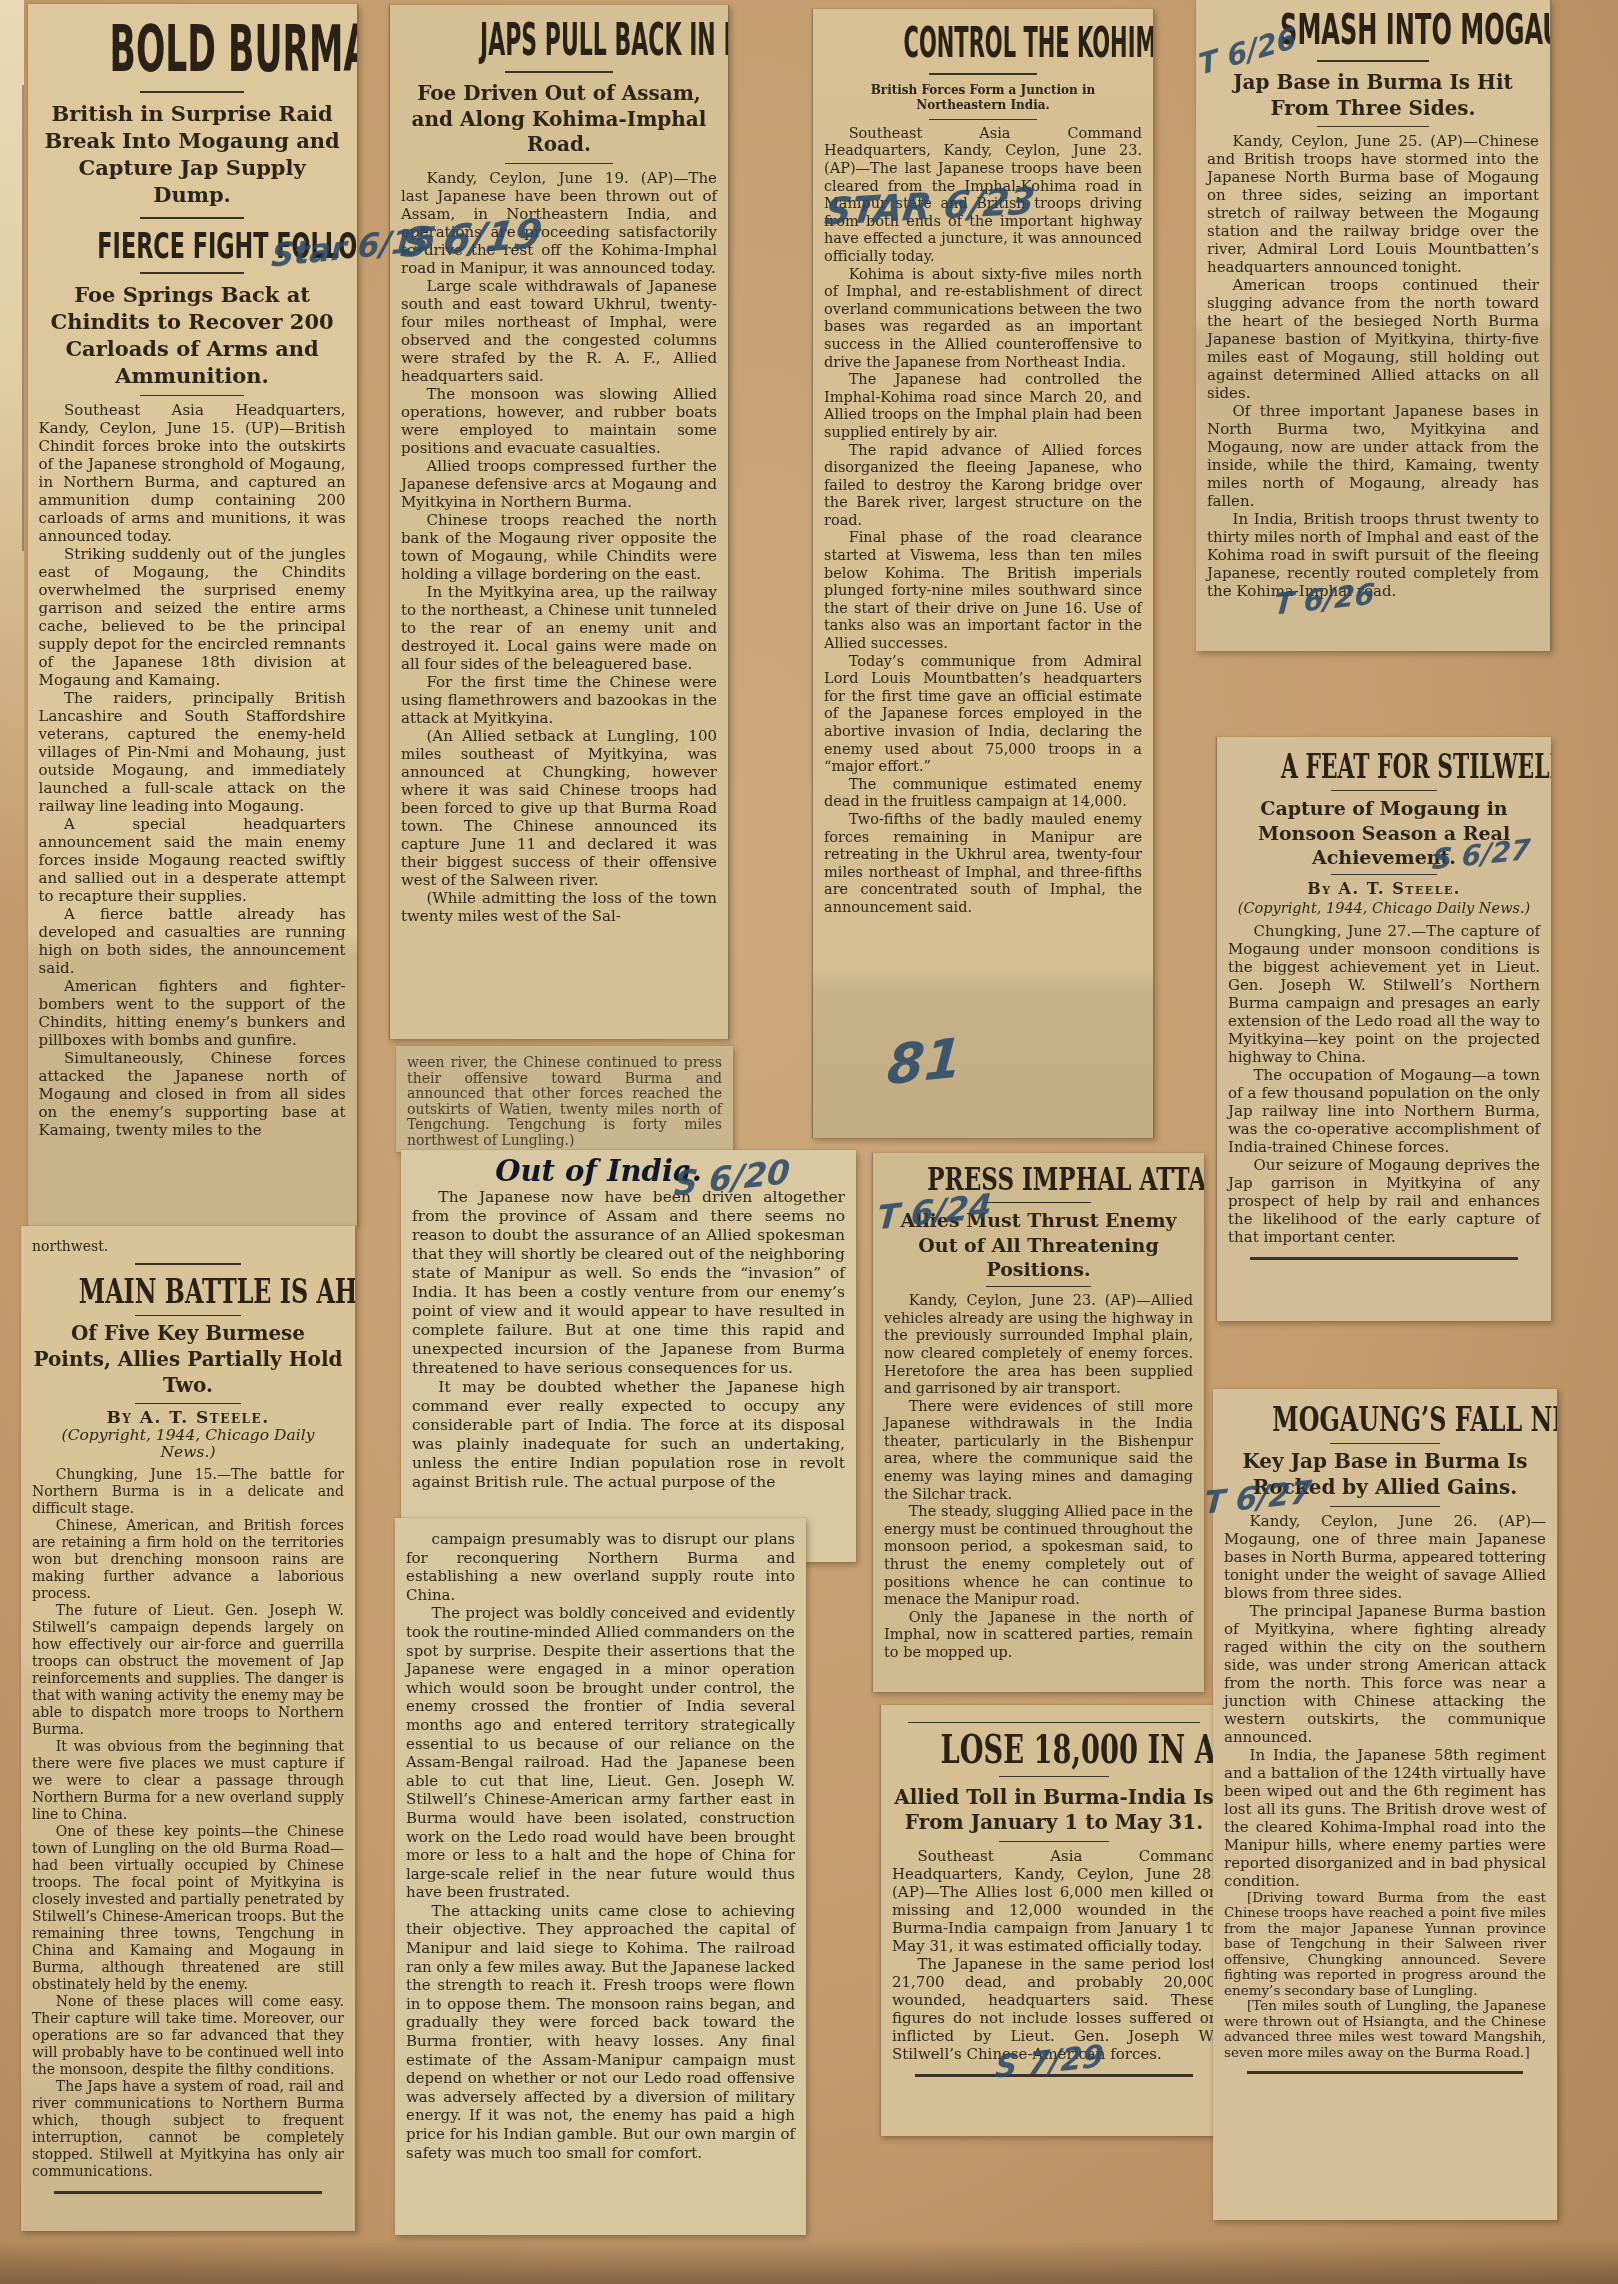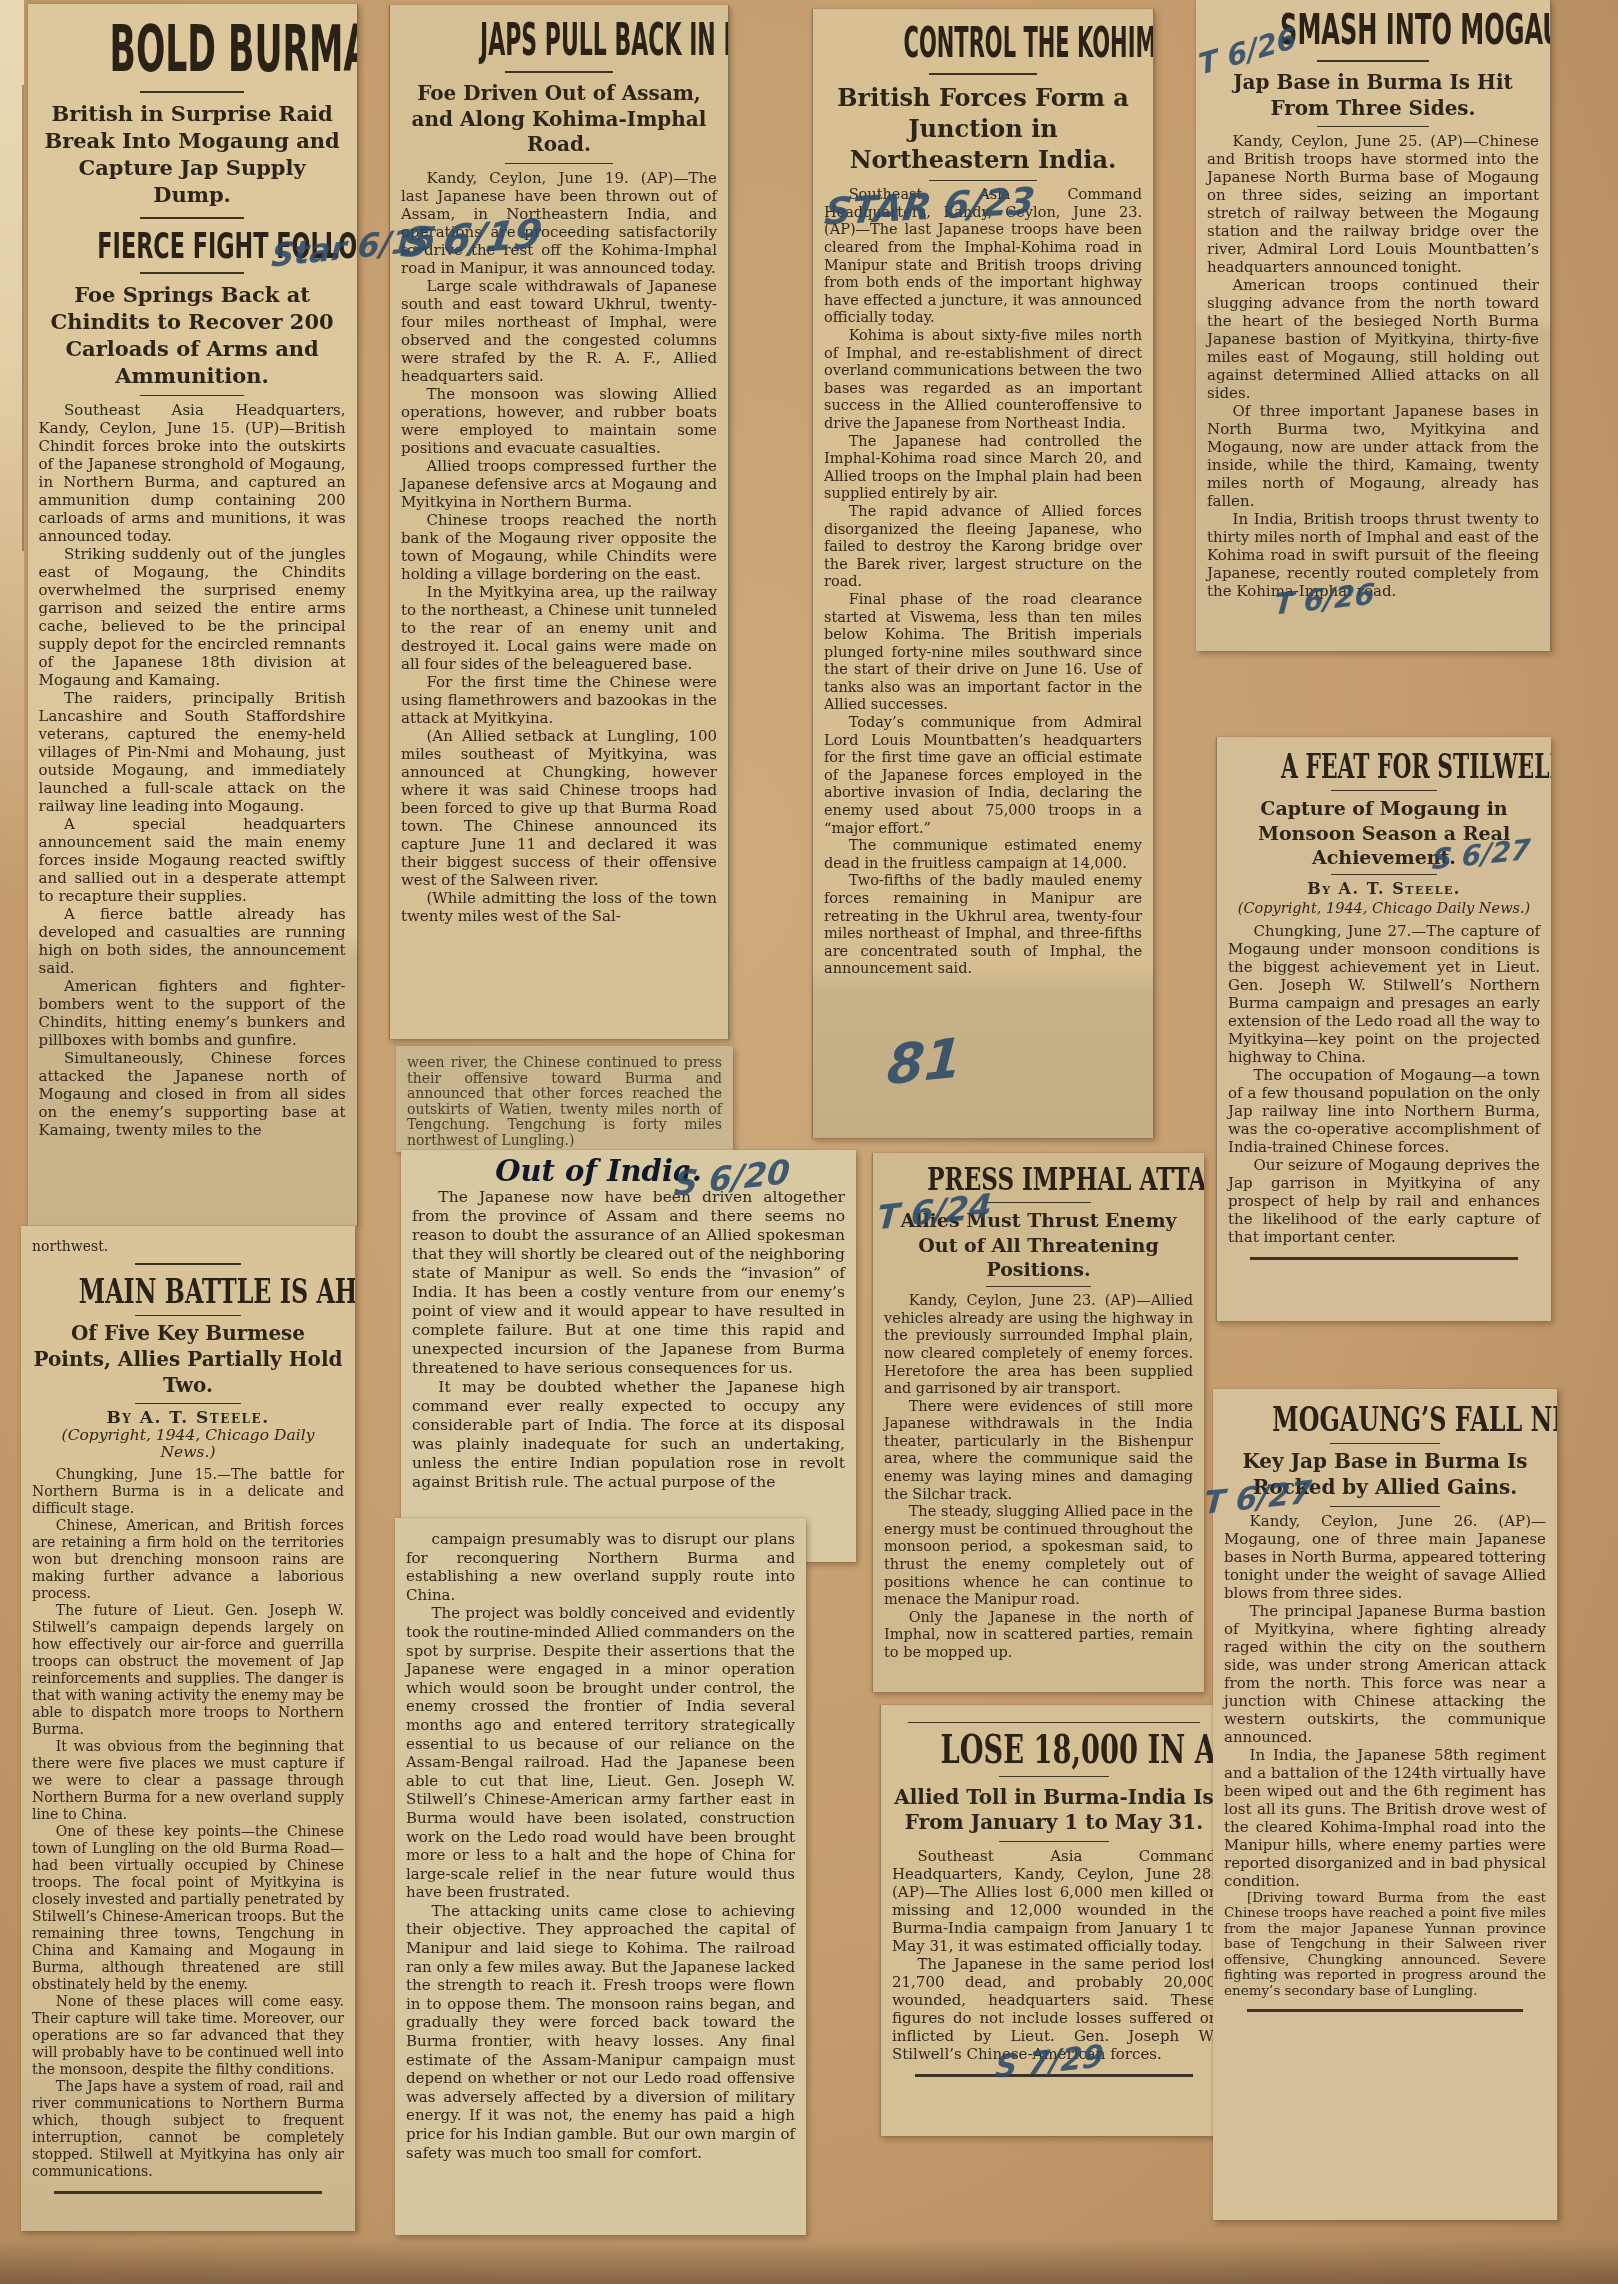--- a/index.html
+++ b/index.html
@@ -40,21 +40,21 @@
       border-left:1.5px solid rgba(50,40,28,.5);border-right:1.5px solid rgba(50,40,28,.5);}
   #c2 .hg{font-size:44px;} #c2 .sub{font-size:20px;}
   #c2b{left:396px;top:1046px;width:337px;height:106px;font-size:14px;line-height:15.5px;
       background:#c9b58e;color:#463d2c;padding-top:9px;}
   #c3{left:401px;top:1150px;width:455px;height:412px;font-size:15.5px;line-height:19px;background:#d8c9a2;}
   #c3 .title-ital{font-size:29px;}
   #c3b{left:395px;top:1518px;width:411px;height:717px;font-size:15px;line-height:18.6px;background:#d6c7a0;}
   #c4{left:812px;top:9px;width:342px;height:1129px;font-size:14.5px;line-height:17.6px;
       background:linear-gradient(180deg,#d6c094 0%,#d4be92 85%,#c6b189 87%,#c2ad85 100%);
       border-left:1px solid rgba(50,40,28,.45);border-right:1px solid rgba(50,40,28,.45);}
-  #c4 .hg{font-size:42px;} #c4 .sub{font-size:24px;}
+  #c4 .hg{font-size:42px;} #c4 .sub{font-size:12px;}
   #c5{left:872px;top:1153px;width:332px;height:539px;font-size:14.5px;line-height:17.6px;background:#cfb98e;
       border-left:1px solid rgba(50,40,28,.4);}
   #c5 .hs{font-size:32px;margin-top:-3px;} #c5 .sub{font-size:19px;}
   #c6{left:880px;top:1705px;width:347px;height:431px;font-size:15px;line-height:18px;background:#d5bf95;
       border-left:1px solid rgba(50,40,28,.4);}
   #c6 .hs{font-size:39px;} #c6 .sub{font-size:20px;margin-top:8px;}
   #c7{left:1196px;top:0;width:355px;height:651px;font-size:15px;line-height:18px;
       background:linear-gradient(180deg,#d8c29a 0%,#d7c199 49%,#cab48c 51%,#d0ba92 100%);
       border-right:1.5px solid rgba(50,40,28,.5);}
   #c7 .hg{font-size:43px;margin-top:-5px;} #c7 .sub{font-size:20px;}
@@ -249,20 +249,21 @@
     <div class="rule thin"></div>
     <h2 class="sub">Key Jap Base in Burma Is Rocked by Allied Gains.</h2>
     <div class="rule thin"></div>
     <section class="body">
         <p class="para">Kandy, Ceylon, June 26. (AP)—Mogaung, one of three main Japanese bases in North Burma, appeared tottering tonight under the weight of savage Allied blows from three sides.</p>
         <p class="para">The principal Japanese Burma bastion of Myitkyina, where fighting already raged within the city on the southern side, was under strong American attack from the north. This force was near a junction with Chinese attacking the western outskirts, the communique announced.</p>
         <p class="para">In India, the Japanese 58th regiment and a battalion of the 124th virtually have been wiped out and the 6th regiment has lost all its guns. The British drove west of the cleared Kohima-Imphal road into the Manipur hills, where enemy parties were reported disorganized and in bad physical condition.</p>
       </section>
     <section class="body">
         <p class="para bracket">[Driving toward Burma from the east Chinese troops have reached a point five miles from the major Japanese Yunnan province base of Tengchung in their Salween river offensive, Chungking announced. Severe fighting was reported in progress around the enemy’s secondary base of Lungling.</p>
+        <p class="para bracket">[Ten miles south of Lungling, the Japanese were thrown out of Hsiangta, and the Chinese advanced three miles west toward Mangshih, seven more miles away on the Burma Road.]</p>
       </section>
     <div class="endrule"></div>
   </article>
 
   <div class="hw" id="hw1">Star 6/15</div>
   <div class="hw" id="hw2">S 6/19</div>
   <div class="hw" id="hw3">S 6/20</div>
   <div class="hw" id="hw4">STAR 6/23</div>
   <div class="hw" id="hw5">81</div>
   <div class="hw" id="hw6">T 6/24</div>

